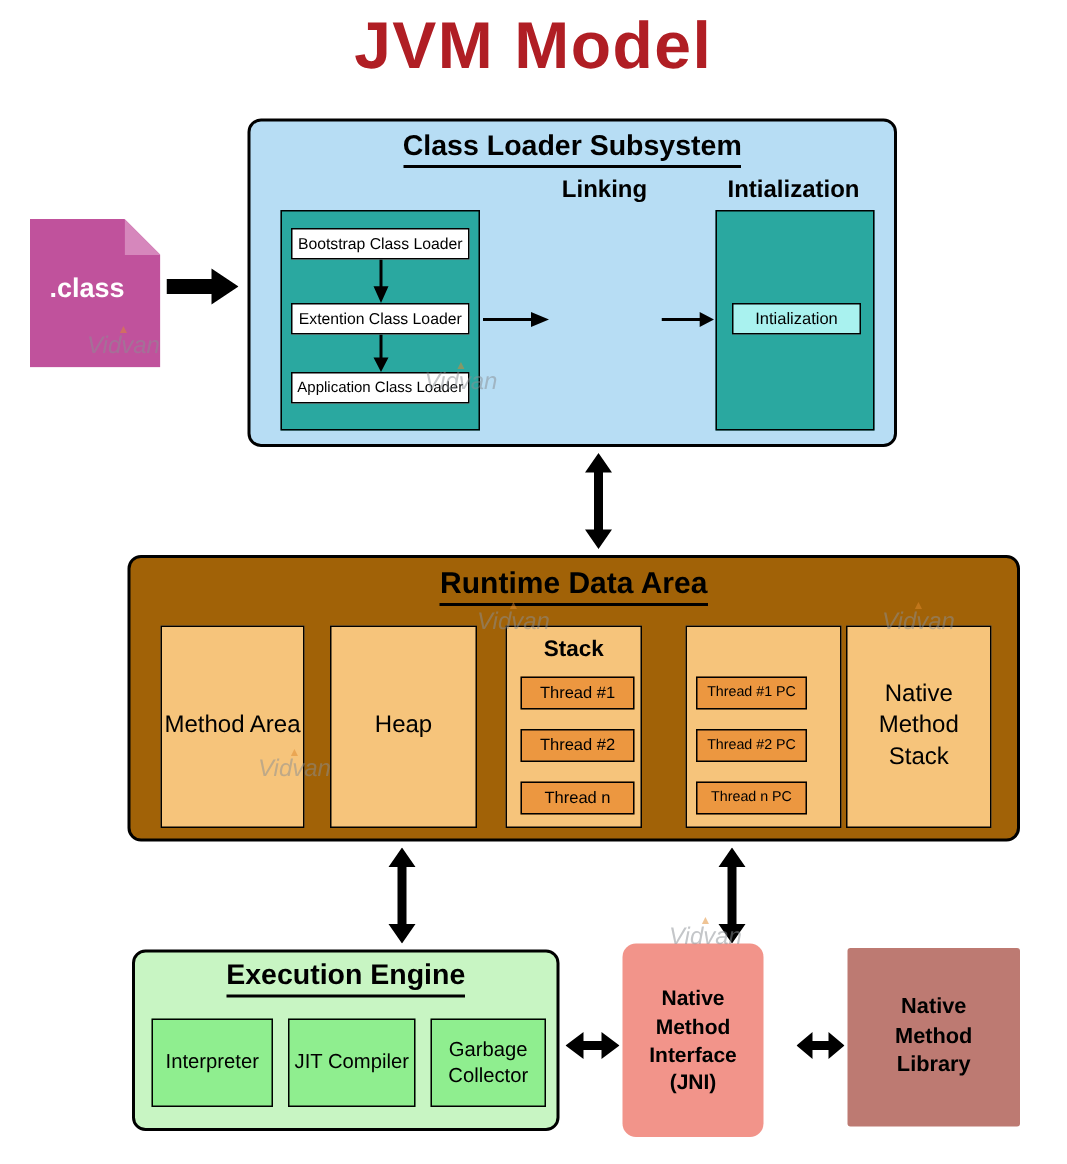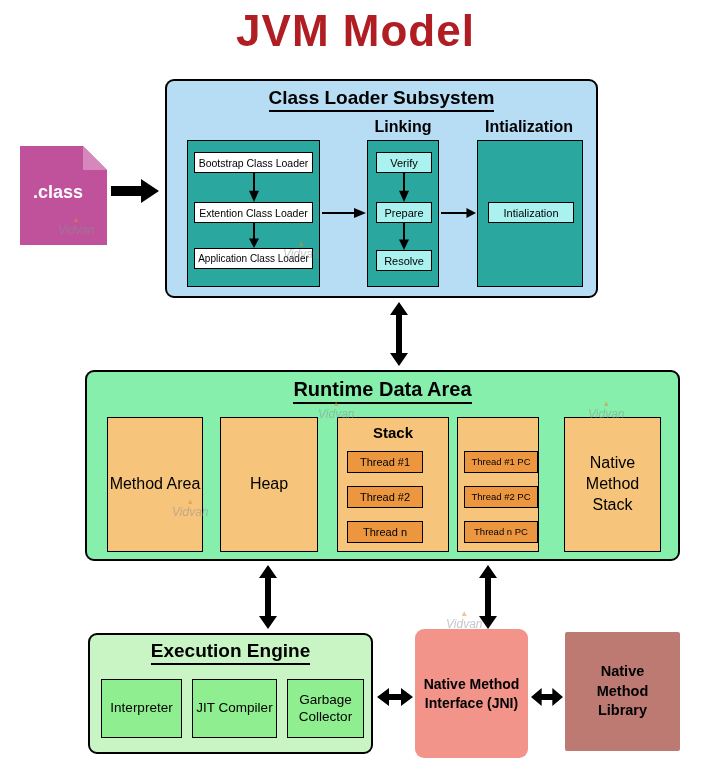--- a/index.html
+++ b/index.html
@@ -29,47 +29,47 @@
   .cyan-item { background:#A9F2EF; font-size:11px; }
 
   
   #class-file { left:20px; top:146px; width:87px; height:99px; background:#C0529C;
     clip-path: polygon(0 0, calc(100% - 24px) 0, 100% 24px, 100% 100%, 0 100%); }
   #class-file-fold { position:absolute; right:0; top:0; width:24px; height:24px;
     background:#D687BC; clip-path: polygon(0 0, 100% 100%, 0 100%); }
   #class-file-label { position:absolute; left:13px; top:36px; color:#fff; font-weight:bold; font-size:18px; }
 
   
-  #runtime-panel { left:85px; top:370px; width:595px; height:191px; background:#86efac; }
+  #runtime-panel { left:85px; top:370px; width:595px; height:191px; background:#a16207; }
   #runtime-panel .panel-title { top:6px; font-size:20px; }
   .rt-box { position:absolute; top:45px; height:135px; background:#F6C47B; border:1.5px solid #000;
     font-size:16px; color:#000; line-height:1.3; }
   .thread-item { position:absolute; border:1.5px solid #000; background:#EC9740; height:22px;
     display:flex; align-items:center; justify-content:center; text-align:center; color:#000; }
   #stack-title { position:absolute; top:5px; left:0; width:100%; text-align:center; font-weight:bold; font-size:15px; }
 
   
   #engine-panel { left:88px; top:633px; width:285px; height:121px; background:#C8F5C3; }
   #engine-panel .panel-title { top:5px; font-size:19px; }
   .engine-box { position:absolute; top:44px; height:59px; background:#8FEE8F; border:1.5px solid #000;
     font-size:13.5px; color:#000; line-height:1.25; }
 
   
-  #jni-box { left:415px; top:629px; width:113px; height:129px; background:#F2948A; border-radius:9px;
+  #jni-box { left:415px; top:629px; width:94px; height:129px; background:#F2948A; border-radius:9px;
     font-weight:bold; font-size:14px; color:#000; line-height:1.35; padding:0 8px; }
   #library-box { left:565px; top:632px; width:115px; height:119px; background:#BD7A72; border-radius:2px;
     font-weight:bold; font-size:14.5px; color:#000; line-height:1.35; padding:12px 10px; }
 
   svg { display:block; }
 
   
   .wm { position:absolute; opacity:.5; display:flex; flex-direction:column; align-items:center;
     pointer-events:none; }
   .wm-flame { color:#E08A2E; font-size:8px; line-height:8px; }
-  .wm-text { color:#8a8f94; font-size:12px; font-style:italic; line-height:13px; }
+  .wm-text { color:#8a8f94; font-size:16px; font-style:italic; line-height:13px; }
 </style>
 </head>
 <body>
 
 <div id="stage">
 
   <div id="class-file" class="abs">
     <span id="class-file-label">.class</span>
   </div>
 
@@ -105,35 +105,20 @@
       </div>
       <div class="stage-item white-item" style="left:6px; top:107px; width:119px; height:21px; font-size:10px;">Application Class Loader</div>
     </div>
 
     <div class="abs" style="left:155px; top:125px;">
       <svg width="44" height="14" viewBox="0 0 44 14">
           <polygon points="0,6 32,6 32,2 44,7 32,12 32,8 0,8" fill="#000"></polygon>
         </svg>
     </div>
 
-    <div class="teal-box" style="left:200px; width:72px;">
-      <div class="stage-item cyan-item" style="left:8px; top:11px; width:56px; height:21px;">Verify</div>
-      <div class="abs" style="left:30px; top:32px;">
-        <svg width="12" height="29" viewBox="0 0 12 26" preserveAspectRatio="none">
-            <polygon points="5,0 7,0 7,16 11,16 6,26 1,16 5,16" fill="#000"></polygon>
-          </svg>
-      </div>
-      <div class="stage-item cyan-item" style="left:8px; top:61px; width:56px; height:21px;">Prepare</div>
-      <div class="abs" style="left:30px; top:82px;">
-        <svg width="12" height="27" viewBox="0 0 12 26" preserveAspectRatio="none">
-            <polygon points="5,0 7,0 7,16 11,16 6,26 1,16 5,16" fill="#000"></polygon>
-          </svg>
-      </div>
-      <div class="stage-item cyan-item" style="left:8px; top:109px; width:56px; height:21px;">Resolve</div>
-    </div>
 
     <div class="abs" style="left:274px; top:125px;">
       <svg width="35" height="14" viewBox="0 0 44 14" preserveAspectRatio="none">
           <polygon points="0,6 32,6 32,2 44,7 32,12 32,8 0,8" fill="#000"></polygon>
         </svg>
     </div>
 
     <div class="teal-box" style="left:310px; width:106px;">
       <div class="stage-item cyan-item" style="left:10px; top:61px; width:86px; height:21px;">Intialization</div>
     </div>
@@ -146,28 +131,28 @@
   </div>
 
   <div id="runtime-panel" class="abs panel">
     <div class="panel-title">
       <span class="ul">Runtime Data Area</span>
     </div>
 
     <div class="rt-box center-flex" style="left:20px; width:96px;">Method Area</div>
     <div class="rt-box center-flex" style="left:133px; width:98px;">Heap</div>
 
-    <div class="rt-box" style="left:250px; width:112px;">
+    <div class="rt-box" style="left:250px; width:91px;">
       <div id="stack-title">Stack</div>
       <div class="thread-item" style="left:9px; top:33px; width:76px; font-size:11px;">Thread #1</div>
       <div class="thread-item" style="left:9px; top:68px; width:76px; font-size:11px;">Thread #2</div>
       <div class="thread-item" style="left:9px; top:103px; width:76px; font-size:11px;">Thread n</div>
     </div>
 
-    <div class="rt-box" style="left:370px; width:82px;">
+    <div class="rt-box" style="left:370px; width:104px;">
       <div class="thread-item" style="left:6px; top:33px; width:74px; font-size:9.5px;">Thread #1 PC</div>
       <div class="thread-item" style="left:6px; top:68px; width:74px; font-size:9.5px;">Thread #2 PC</div>
       <div class="thread-item" style="left:6px; top:103px; width:74px; font-size:9.5px;">Thread n PC</div>
     </div>
 
     <div class="rt-box center-flex" style="left:477px; width:97px;">Native Method Stack</div>
   </div>
 
   <div class="abs" style="left:258px; top:565px;">
     <svg width="20" height="64" viewBox="0 0 20 64">

